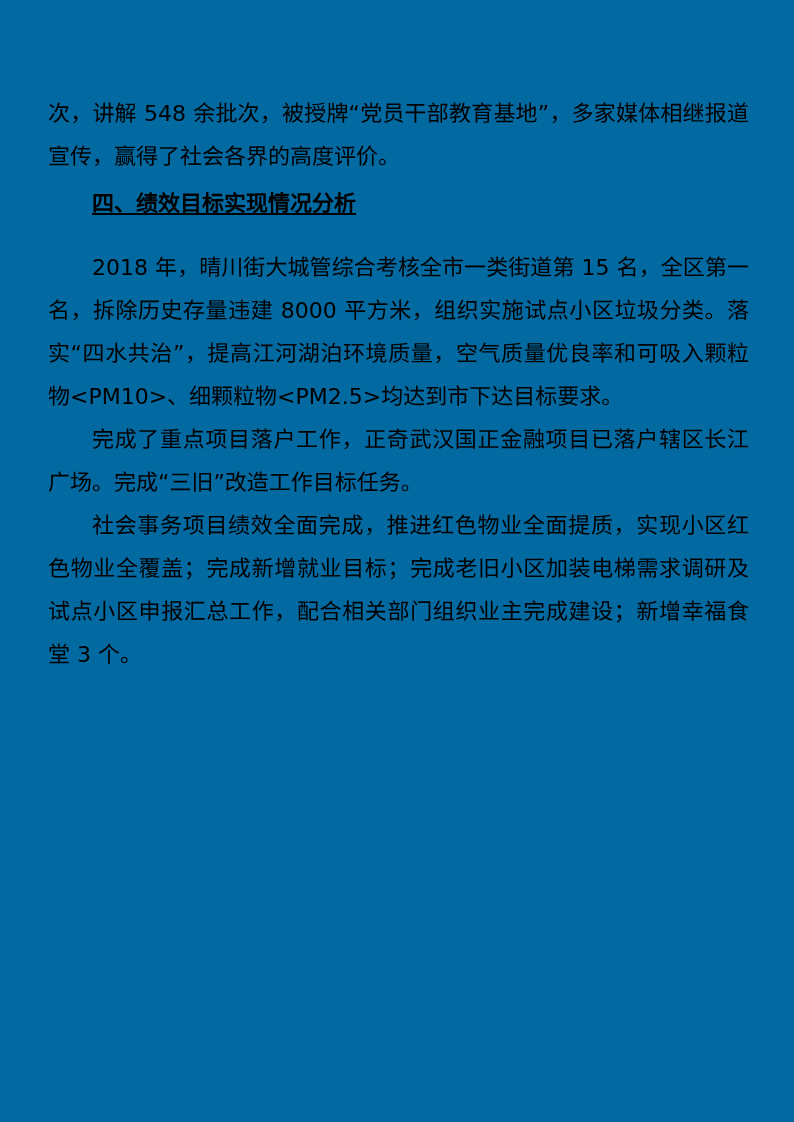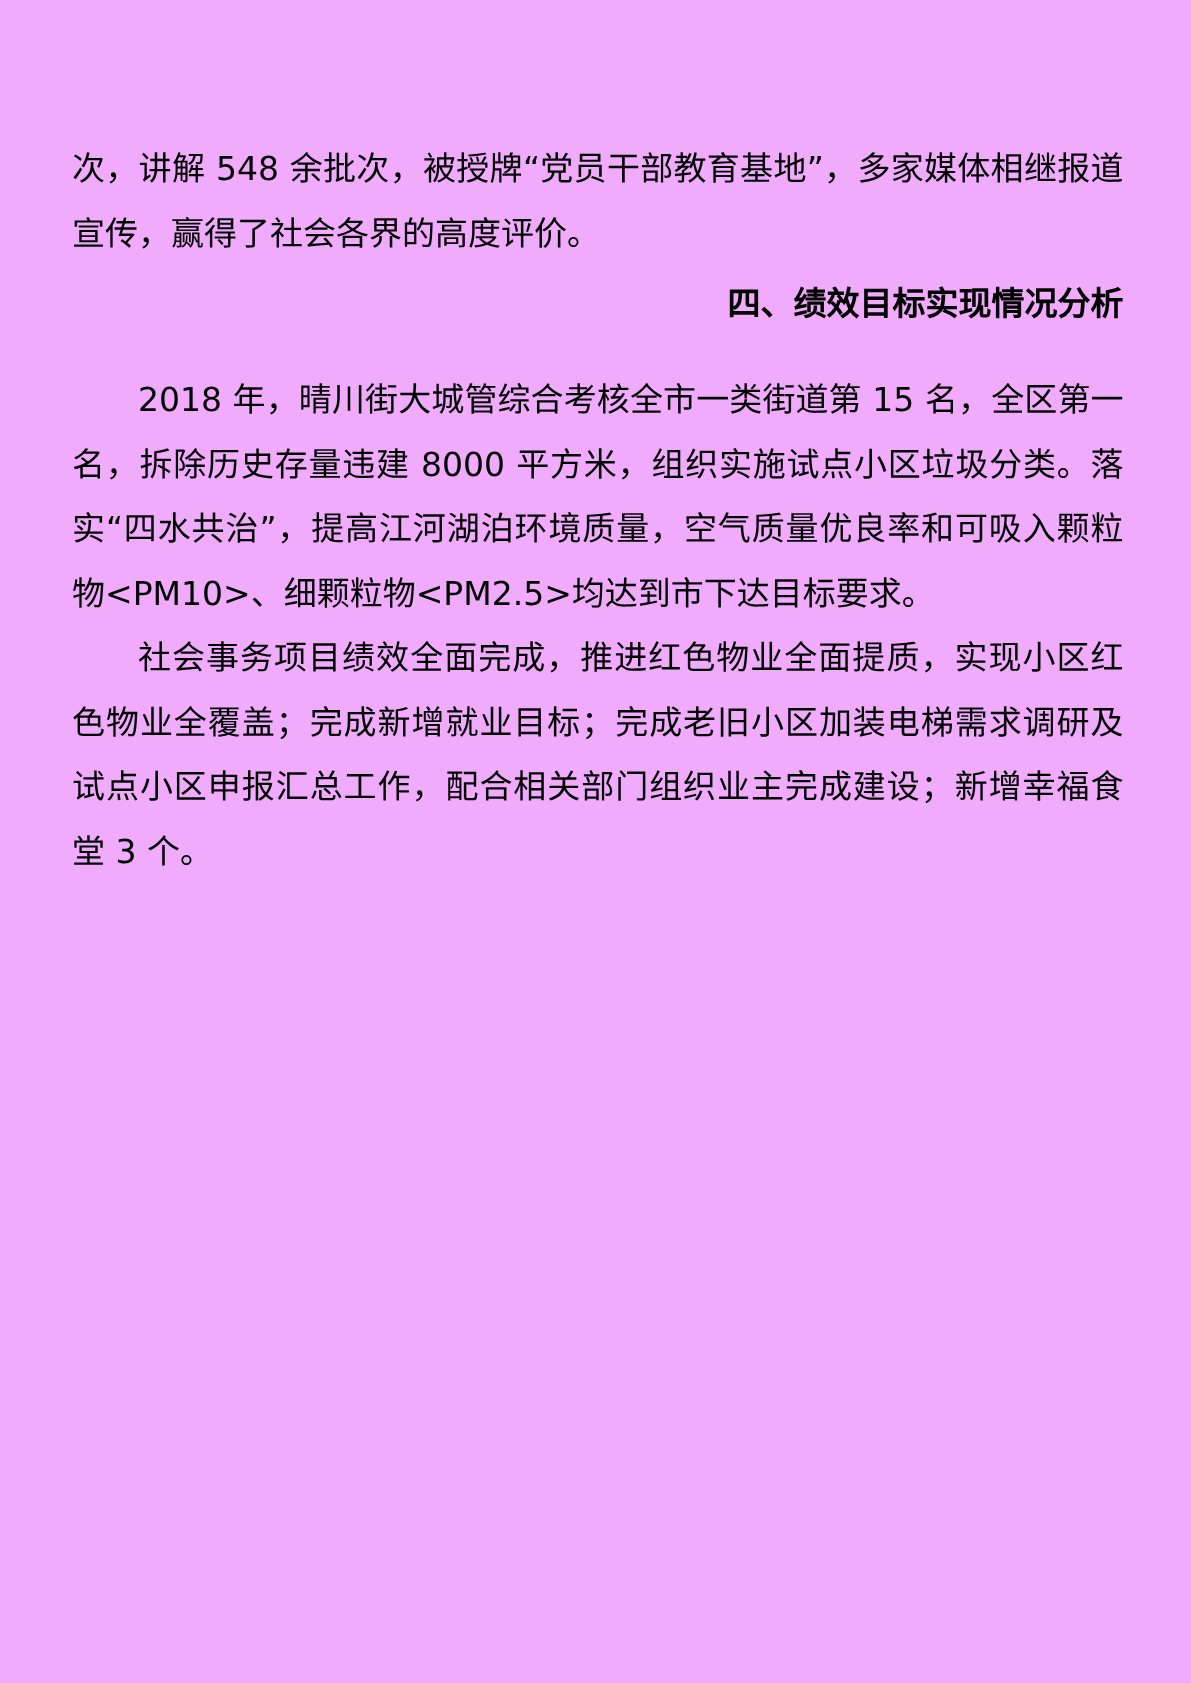--- a/index.html
+++ b/index.html
@@ -6,52 +6,54 @@
       margin: 0;
       padding: 0;
       background: #ffffff;
     }
     .page {
       position: relative;
       box-sizing: border-box;
       width: 794px;
       height: 1122px;
       margin: 0 auto;
-      background: #f0abfc;
+      background: #0369a1;
       padding: 92px 45px 0 48px;
       overflow: hidden;
       font-family: "DejaVu Sans", "Liberation Sans", sans-serif;
       font-size: 22px;
       line-height: 43px;
       color: #000000;
     }
     .para {
       margin: 0;
       text-align: justify;
       text-indent: 2em;
       word-break: break-all;
     }
     .para.continuation {
       text-indent: 0;
     }
     .heading {
       margin: 4px 0 21px 0;
       font-weight: bold;
       text-indent: 2em;
-      text-align: right;
+      text-align: left;
       font-size: 22px;
       line-height: 43px;
+      text-decoration: underline;
     }
   </style>
 </head>
 <body style="background: rgb(255, 255, 255);">
 
 <div class="page" style="color: rgb(0, 0, 0);">
   <p class="para continuation">次，讲解 548 余批次，被授牌“党员干部教育基地”，多家媒体相继报道宣传，赢得了社会各界的高度评价。</p>
 
 
   <h2 class="heading">四、绩效目标实现情况分析</h2>
 
   <p class="para">2018 年，晴川街大城管综合考核全市一类街道第 15 名，全区第一名，拆除历史存量违建 8000 平方米，组织实施试点小区垃圾分类。落实“四水共治”，提高江河湖泊环境质量，空气质量优良率和可吸入颗粒物&lt;PM10&gt;、细颗粒物&lt;PM2.5&gt;均达到市下达目标要求。</p>
 
+  <p class="para">完成了重点项目落户工作，正奇武汉国正金融项目已落户辖区长江广场。完成“三旧”改造工作目标任务。</p>
 
   <p class="para">社会事务项目绩效全面完成，推进红色物业全面提质，实现小区红色物业全覆盖；完成新增就业目标；完成老旧小区加装电梯需求调研及试点小区申报汇总工作，配合相关部门组织业主完成建设；新增幸福食堂 3 个。</p>
 </div>
 
 </body></html>

